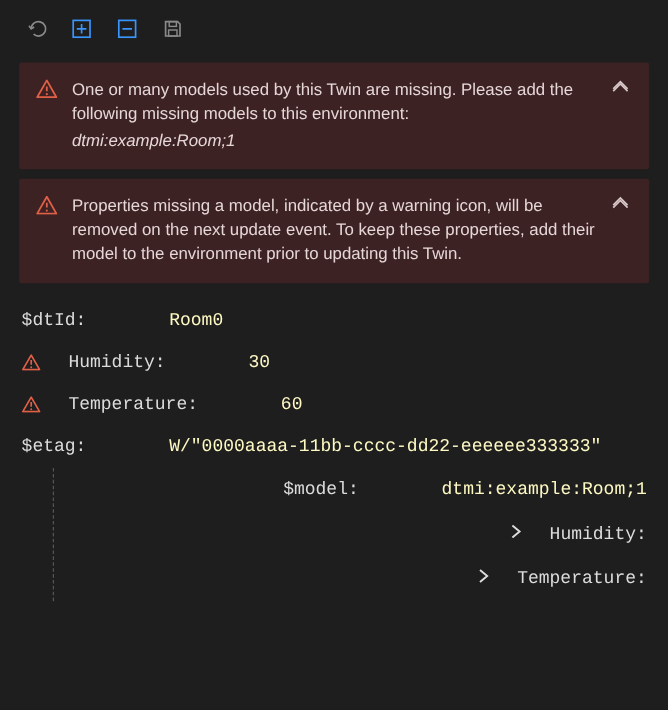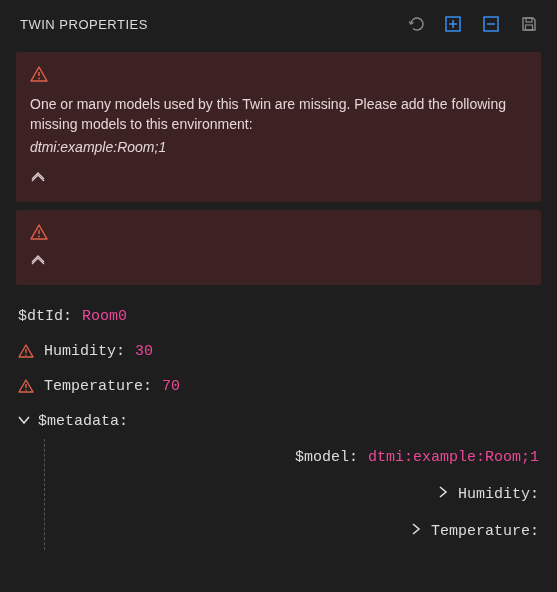--- a/index.html
+++ b/index.html
@@ -37,21 +37,20 @@
   }
   .hicon svg { display: block; }
   .banner {
     background: #3d2224;
     margin: 8px 16px;
     padding: 12px 14px 14px 14px;
     display: flex;
     align-items: flex-start;
     gap: 12px;
     border-radius: 2px;
-    flex-direction: column;
   }
   .warn-tri {
     flex: 0 0 auto;
     width: 18px;
     height: 16px;
     margin-top: 2px;
   }
   .banner-text {
     flex: 1 1 auto;
     color: #e6d7d7;
@@ -66,25 +65,25 @@
   }
   .props {
     padding: 6px 18px 0 18px;
     font-family: 'Consolas','Courier New',monospace;
     font-size: 15px;
     color: #dcdcdc;
   }
   .row {
     display: flex;
     align-items: center;
-    gap: 10px;
+    gap: 23px;
     padding: 9px 0;
   }
   .row .label { color: #dcdcdc; }
-  .row .value { color: #ec4899; }
+  .row .value { color: #fef9c3; margin-left: 46px; }
   .chev {
     width: 10px;
     display: inline-block;
     color: #dcdcdc;
   }
   .warn-small {
     width: 16px;
     height: 14px;
     display: inline-block;
   }
@@ -95,21 +94,20 @@
     margin-left: 16px;
     border-left: 1px dashed #555;
     padding-left: 18px;
   }
   .meta-children .row { padding: 10px 0; justify-content: flex-end; }
 </style>
 </head>
 <body>
 
 <div class="header">
-  <div class="header-title">TWIN PROPERTIES</div>
   <div class="header-actions">
     <span class="hicon">
       <svg width="18" height="18" viewBox="0 0 18 18">
           <path d="M5 9a6 6 0 1 1 2 4.5" fill="none" stroke="#8a8a8a" stroke-width="1.4"></path>
           <path d="M3.2 6.5 L5 9 L7.5 7.5" fill="none" stroke="#8a8a8a" stroke-width="1.4"></path>
         </svg>
     </span>
     <span class="hicon">
       <svg width="18" height="18" viewBox="0 0 18 18">
           <rect x="2" y="2" width="14" height="14" fill="none" stroke="#3a96ff" stroke-width="1.4"></rect>
@@ -154,20 +152,23 @@
 </div>
 
 <div class="banner">
   <span class="warn-tri">
     <svg width="18" height="16" viewBox="0 0 18 16">
         <path d="M9 1 L17 15 H1 Z" fill="none" stroke="#e06047" stroke-width="1.5" stroke-linejoin="round"></path>
         <line x1="9" y1="6" x2="9" y2="10" stroke="#e06047" stroke-width="1.5"></line>
         <circle cx="9" cy="12.5" r="0.9" fill="#e06047"></circle>
       </svg>
   </span>
+  <div class="banner-text">
+    <span>Properties missing a model, indicated by a warning icon, will be removed on the next update event. To keep these properties, add their model to the environment prior to updating this Twin.</span>
+  </div>
   <span class="banner-collapse">
     <svg width="16" height="14" viewBox="0 0 16 14">
         <path d="M2 10 L8 4 L14 10" fill="none" stroke="#d8c8c8" stroke-width="1.4"></path>
         <path d="M2 5 L8 -1 L14 5" fill="none" stroke="#d8c8c8" stroke-width="1.4" transform="translate(0,3)"></path>
       </svg>
   </span>
 </div>
 
 <div class="props">
 
@@ -191,33 +192,29 @@
 
   <div class="row">
     <span class="warn-small">
       <svg width="16" height="14" viewBox="0 0 16 14">
           <path d="M8 1 L15 13 H1 Z" fill="none" stroke="#e06047" stroke-width="1.4" stroke-linejoin="round"></path>
           <line x1="8" y1="5" x2="8" y2="9" stroke="#e06047" stroke-width="1.4"></line>
           <circle cx="8" cy="11" r="0.8" fill="#e06047"></circle>
         </svg>
     </span>
     <span class="label">Temperature:</span>
-    <span class="value">70</span>
-  </div>
-
+    <span class="value">60</span>
+  </div>
+
+  <div class="row">
+    <span class="label">$etag:</span>
+    <span class="value">W/"0000aaaa-11bb-cccc-dd22-eeeeee333333"</span>
+  </div>
 
   <div class="meta-block">
-    <div class="row" style="padding-left:0;margin-left:-10px;">
-      <span class="chev">
-        <svg width="12" height="10" viewBox="0 0 12 10">
-            <path d="M1 2 L6 8 L11 2" fill="none" stroke="#dcdcdc" stroke-width="1.6"></path>
-          </svg>
-      </span>
-      <span class="label">$metadata:</span>
-    </div>
     <div class="meta-children">
       <div class="row">
         <span class="label">$model:</span>
         <span class="value">dtmi:example:Room;1</span>
       </div>
       <div class="row">
         <span class="chev">
           <svg width="10" height="12" viewBox="0 0 10 12">
               <path d="M2 1 L8 6 L2 11" fill="none" stroke="#dcdcdc" stroke-width="1.6"></path>
             </svg>

